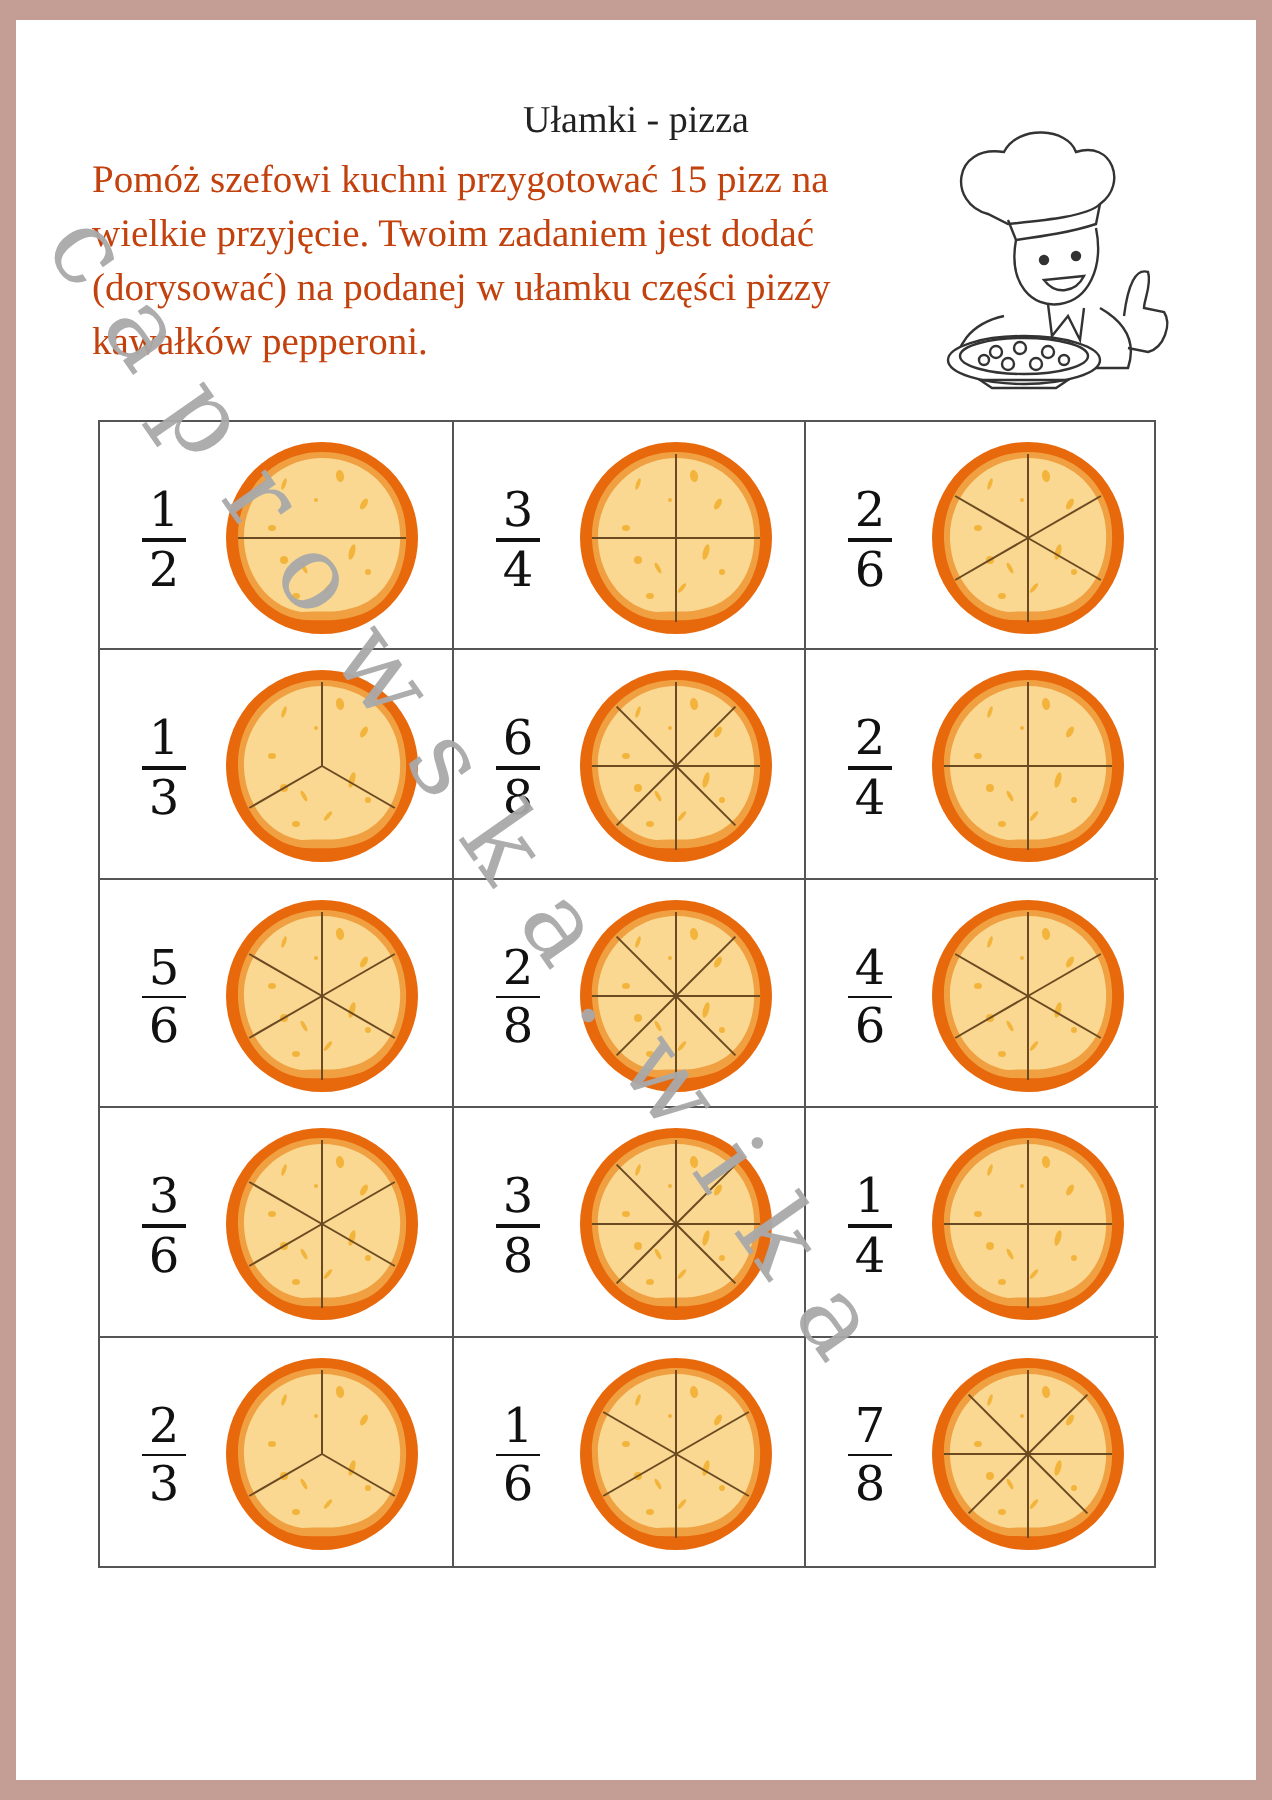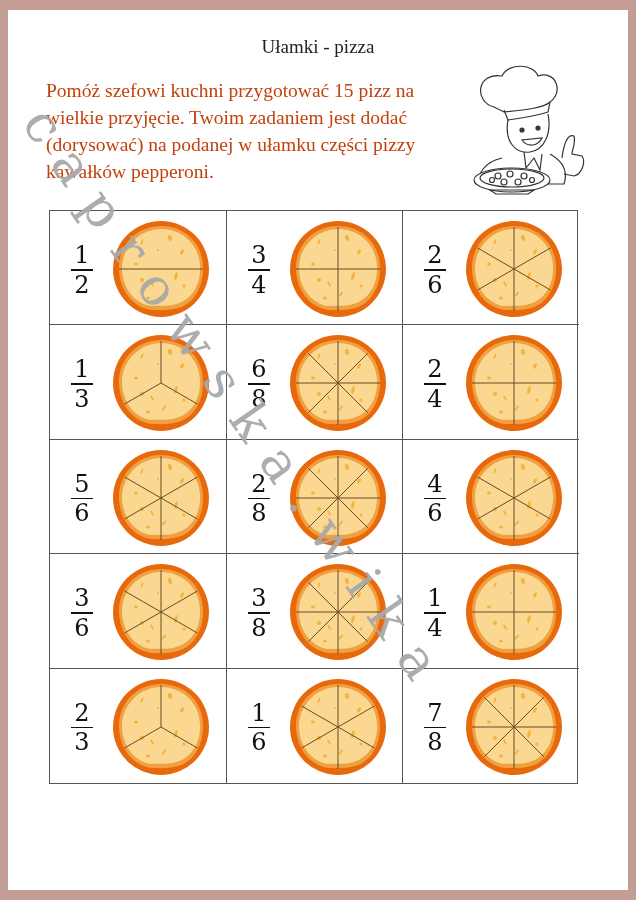--- a/index.html
+++ b/index.html
@@ -1,18 +1,18 @@
 <!DOCTYPE html>
 <html><head>
 <meta charset="utf-8">
 <style>
   html, body { margin:0; padding:0; }
   body { width:636px; height:900px; background:#c49d95; position:relative; overflow:hidden; font-family:"DejaVu Serif","Liberation Serif",serif; }
   .page { position:absolute; left:8px; top:10px; width:620px; height:880px; background:#fff; }
-  .title { position:absolute; left:0; top:26px; width:620px; text-align:center; font-family:"Liberation Serif",serif; font-size:19px; color:#222; }
+  .title { position:absolute; left:0; top:40px; width:620px; text-align:center; font-family:"Liberation Serif",serif; font-size:19px; color:#222; }
   .intro { position:absolute; left:38px; top:67px; width:425px; font-family:"Liberation Serif",serif; font-size:19.5px; line-height:27px; color:#c2410c; }
   .chef { position:absolute; left:456px; top:52px; width:130px; height:136px; }
   .grid { position:absolute; left:41px; top:200px; width:529px; height:574px; border:1.5px solid #555; box-sizing:border-box; display:grid; grid-template-columns:177px 176px 176px; grid-template-rows:repeat(5, 1fr); }
   .cell { position:relative; border-right:1px solid #555; border-bottom:1px solid #555; }
   .cell:nth-child(3n) { border-right:none; }
   .cell:nth-last-child(-n+3) { border-bottom:none; }
   .frac { position:absolute; left:20px; top:32px; width:24px; text-align:center; font-family:"DejaVu Serif",serif; font-size:24px; color:#111; line-height:24px; }
   .frac .bar { display:block; height:1.5px; background:#111; margin:2px 1px; }
   .pizza { position:absolute; left:62px; top:9px; width:98px; height:98px; }
   .watermark { position:absolute; left:0; top:0; width:636px; height:900px; pointer-events:none; }

